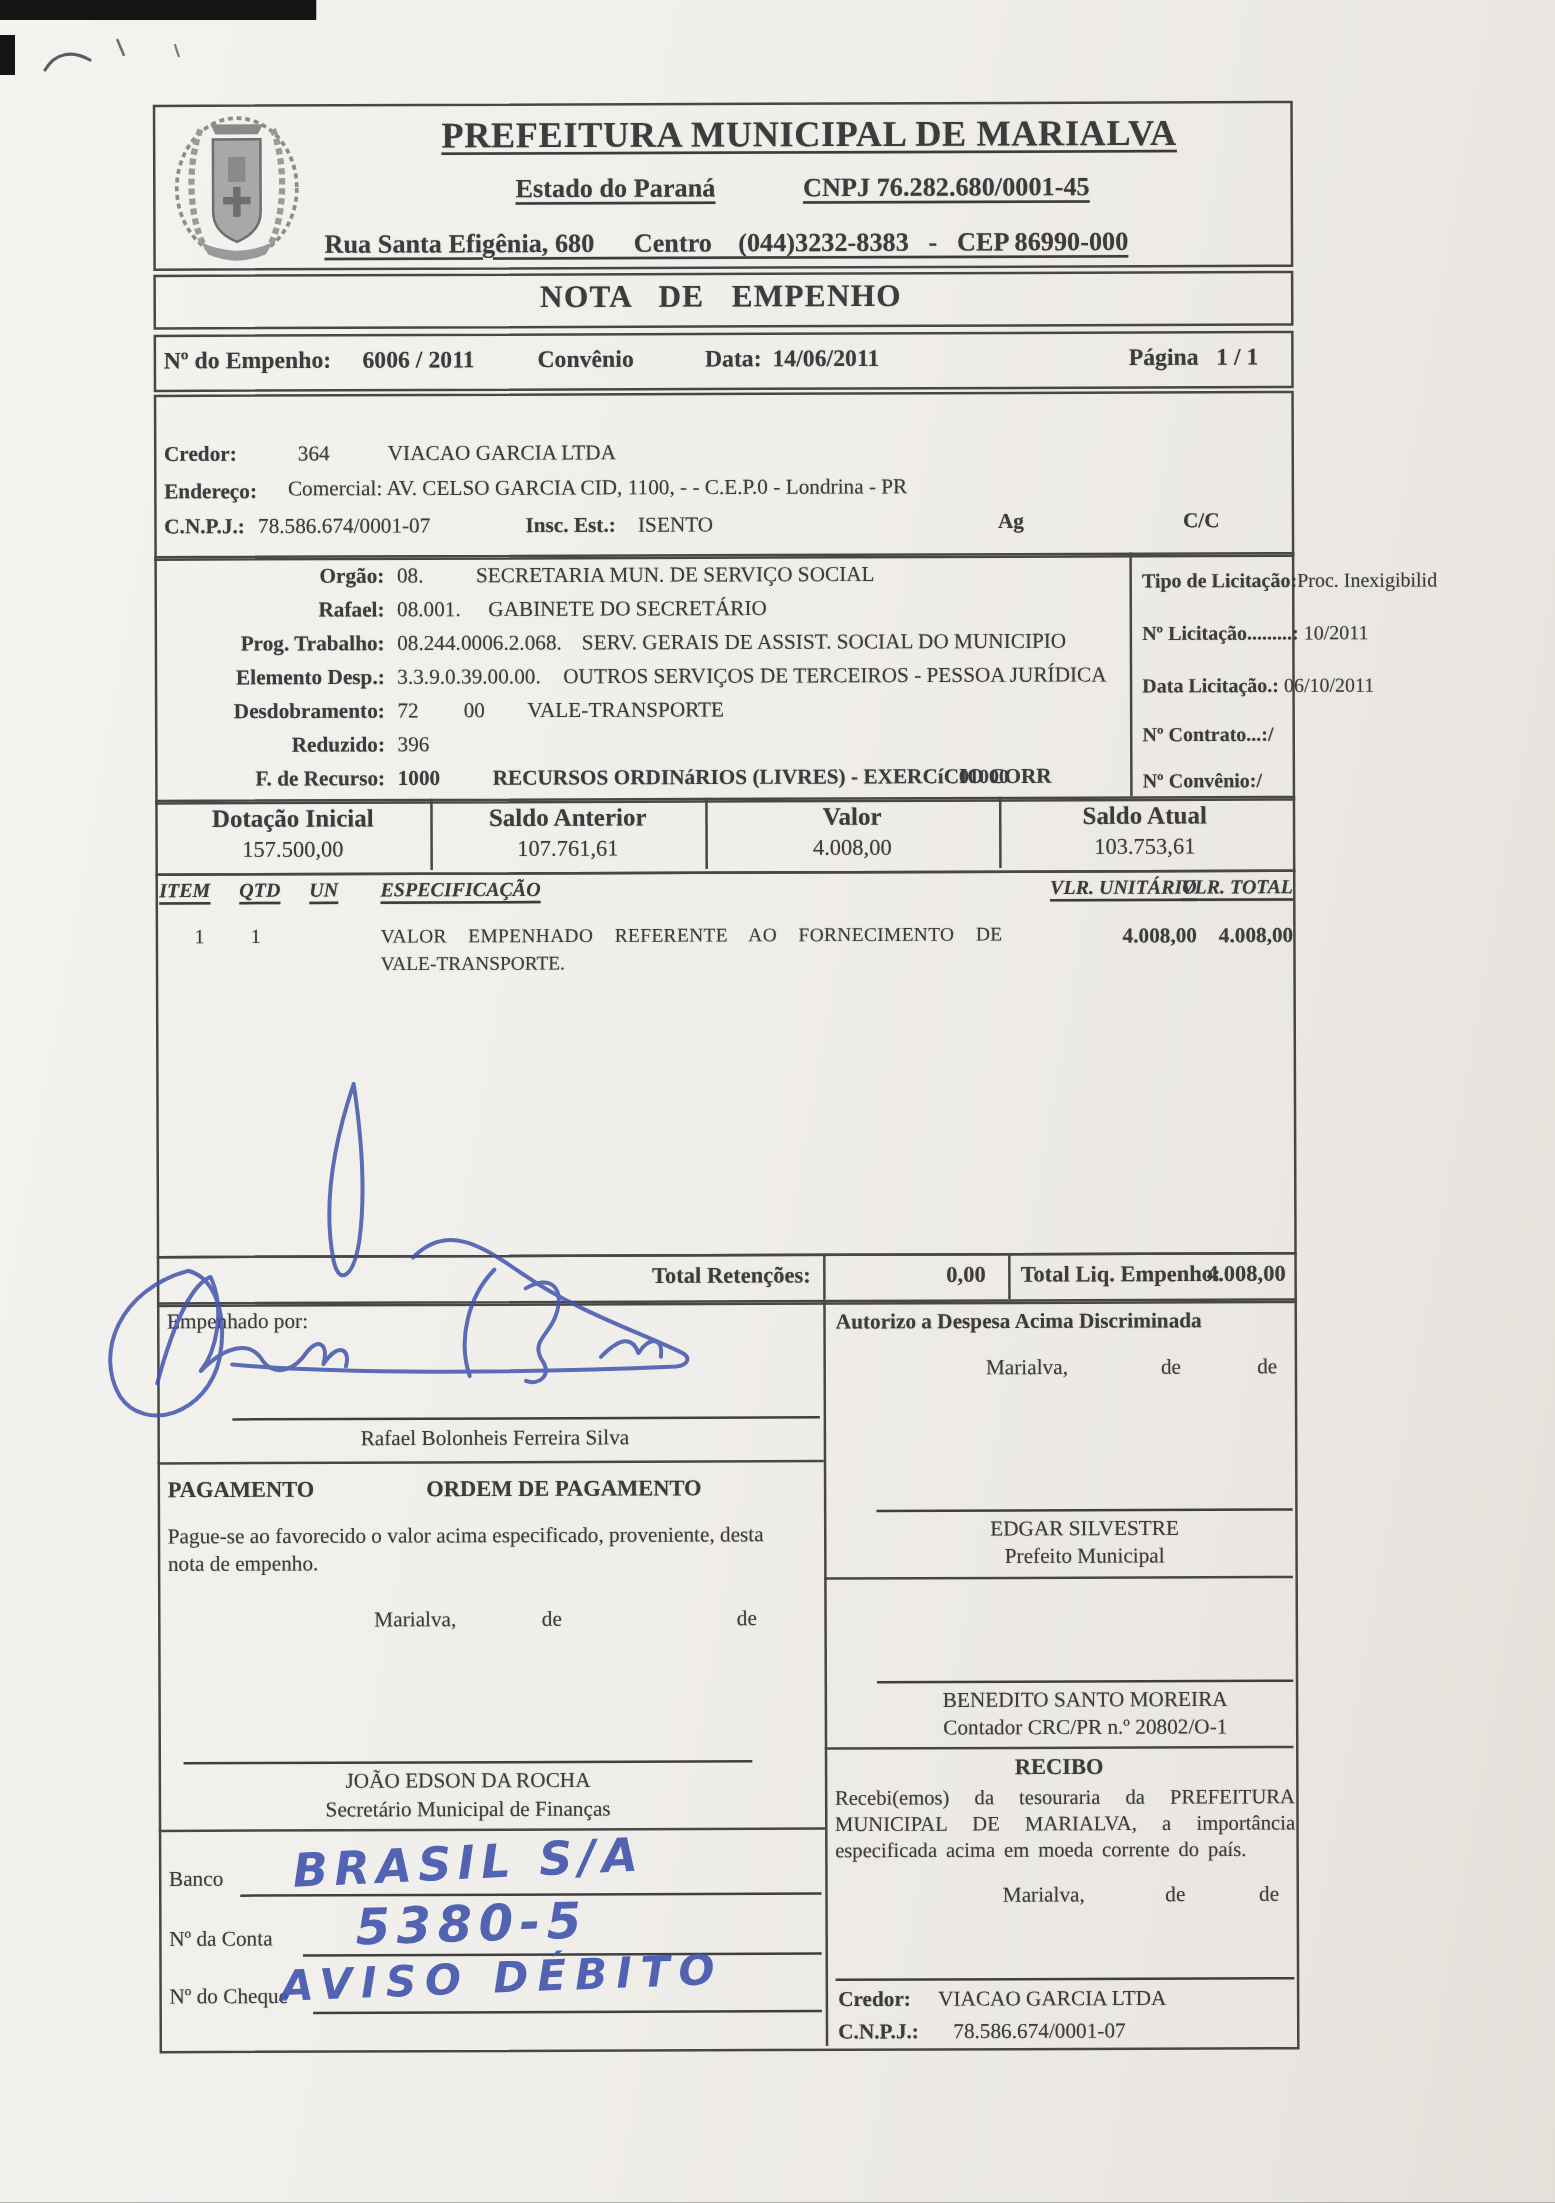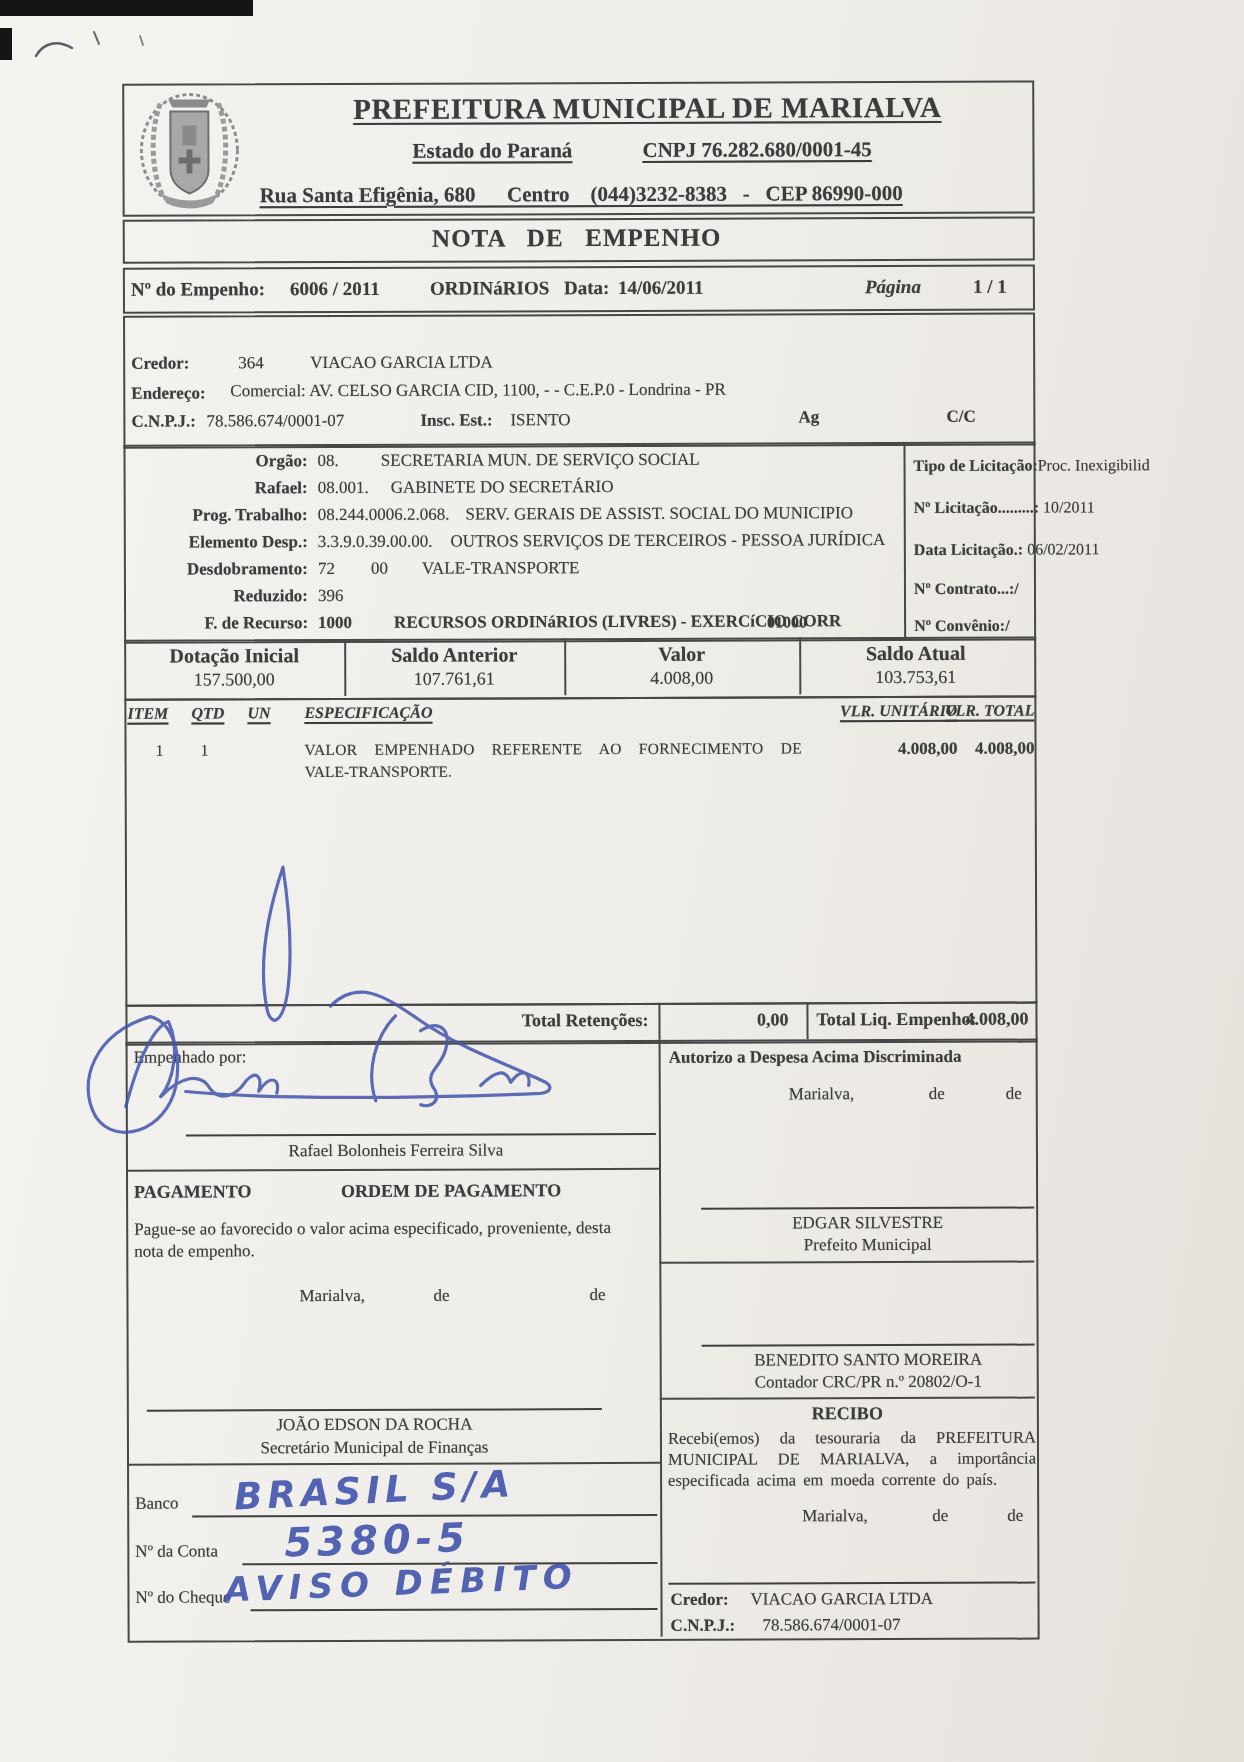--- a/index.html
+++ b/index.html
@@ -71,24 +71,24 @@
     <div class="abs b u fuzz" style="left:645px;top:138px;font-size:21px;">CNPJ 76.282.680/0001-45</div>
 
     <div class="abs b u fuzz" style="left:262px;top:182px;font-size:21px;white-space:pre;">Rua Santa Efigênia, 680      Centro    (044)3232-8383   -   CEP 86990-000</div>
 
     <div class="box" style="left:125px;top:218px;width:908px;height:40px;"></div>
     <div class="abs b ctr fuzz" style="left:125px;top:224px;width:908px;font-size:25px;letter-spacing:1px;white-space:pre;">NOTA   DE   EMPENHO</div>
 
     <div class="box" style="left:125px;top:266px;width:908px;height:42px;"></div>
     <div class="abs b fuzz" style="left:133px;top:277px;font-size:19px;">Nº do Empenho:</div>
     <div class="abs b fuzz" style="left:292px;top:277px;font-size:19px;">6006 / 2011</div>
-    <div class="abs b fuzz" style="left:432px;top:277px;font-size:19px;">ORDINáRIOS</div>
+    <div class="abs b fuzz" style="left:432px;top:277px;font-size:19px;">Convênio</div>
     <div class="abs b fuzz" style="left:566px;top:277px;font-size:19px;">Data:</div>
     <div class="abs b fuzz" style="left:620px;top:277px;font-size:19px;">14/06/2011</div>
-    <div class="abs b fuzz" style="left:867px;top:277px;font-size:19px;font-style:italic;">Página</div>
+    <div class="abs b fuzz" style="left:905px;top:277px;font-size:19px;">Página</div>
     <div class="abs b fuzz" style="left:975px;top:277px;font-size:19px;">1 / 1</div>
 
     <div class="box" style="left:125px;top:314px;width:908px;height:129px;"></div>
     <div class="abs b fuzz" style="left:133px;top:352px;font-size:17px;">Credor:</div>
     <div class="abs fuzz" style="left:240px;top:352px;font-size:17px;">364</div>
     <div class="abs fuzz" style="left:312px;top:352px;font-size:17px;">VIACAO GARCIA LTDA</div>
     <div class="abs b fuzz" style="left:133px;top:382px;font-size:17px;text-align:center;">Endereço:</div>
     <div class="abs fuzz" style="left:232px;top:380px;font-size:17px;">Comercial: AV. CELSO GARCIA CID, 1100,  -  -  C.E.P.0  -  Londrina  -  PR</div>
     <div class="abs b fuzz" style="left:133px;top:410px;font-size:17px;">C.N.P.J.:</div>
     <div class="abs fuzz" style="left:208px;top:410px;font-size:17px;">78.586.674/0001-07</div>
@@ -125,21 +125,21 @@
 
     <div class="abs fuzz" style="left:915px;top:458px;font-size:16px;">
       <span class="lic-label">Tipo de Licitação:</span><span>Proc. Inexigibilid</span>
     </div>
     <div class="abs fuzz" style="left:915px;top:500px;font-size:16px;">
       <span class="lic-label">Nº Licitação.........:</span>
       <span>10/2011</span>
     </div>
     <div class="abs fuzz" style="left:915px;top:542px;font-size:16px;">
       <span class="lic-label">Data Licitação.:</span>
-      <span>06/02/2011</span>
+      <span>06/10/2011</span>
     </div>
     <div class="abs b fuzz" style="left:915px;top:581px;font-size:16px;">Nº Contrato...:/</div>
     <div class="abs b fuzz" style="left:915px;top:618px;font-size:16px;">Nº Convênio:/</div>
 
     <div class="box" style="left:125px;top:638px;width:908px;height:57px;"></div>
     <div class="vline" style="left:345px;top:638px;height:57px;"></div>
     <div class="vline" style="left:565px;top:638px;height:57px;"></div>
     <div class="vline" style="left:800px;top:638px;height:57px;"></div>
 
     <div class="abs b ctr fuzz" style="left:127px;top:643px;width:216px;font-size:20px;">Dotação Inicial</div>

